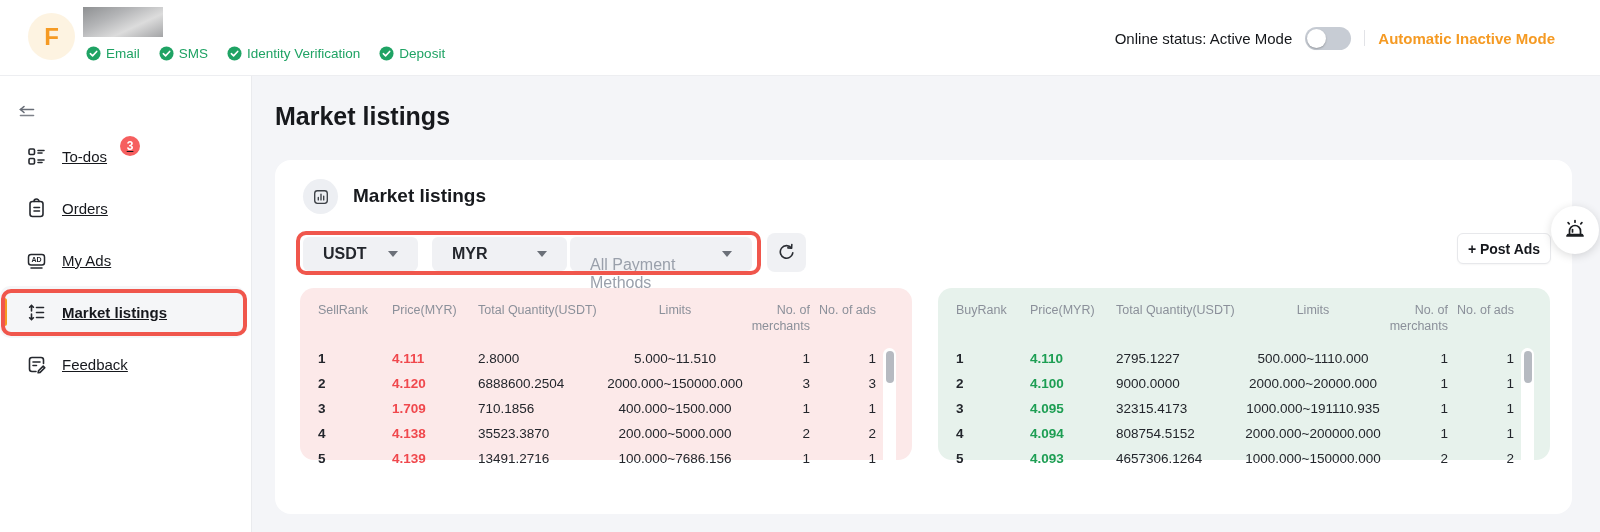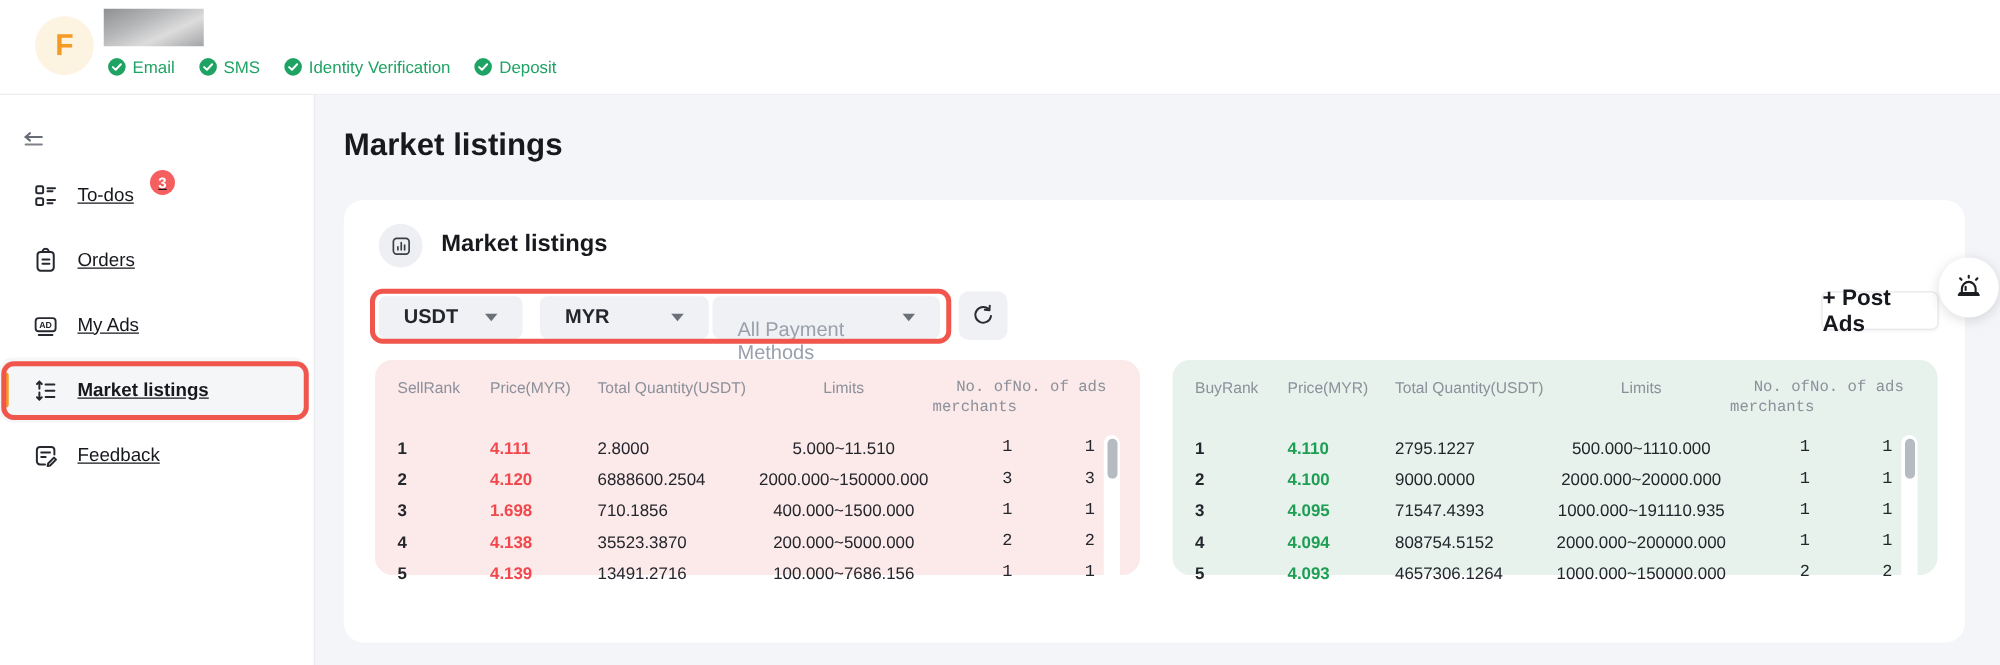--- a/index.html
+++ b/index.html
@@ -37,41 +37,41 @@
   .card-title { position:absolute; left:78px; top:25px; font-size:19px; font-weight:700; color:#17191d; }
 
   .dropdown { position:absolute; top:77px; height:34px; background:#f0f1f4; border-radius:6px; display:flex; align-items:center; justify-content:space-between; padding:0 20px; font-size:16px; cursor:pointer; }
   .dropdown .val { font-weight:600; color:#23262c; }
   .dropdown .placeholder { font-weight:400; color:#9aa0ab;margin-top:40px; }
   .chev { width:0; height:0; border-left:5px solid transparent; border-right:5px solid transparent; border-top:6px solid #6b7078; margin-left:14px; }
   .dd-asset { left:28px; width:115px; }
   .dd-fiat  { left:157px; width:135px; }
   .dd-pay   { left:295px; width:182px; }
   .refresh-btn { position:absolute; left:492px; top:73px; width:39px; height:39px; border-radius:8px; background:#f0f1f4; display:flex; align-items:center; justify-content:center; color:#2a2d33; cursor:pointer; }
-  .post-ads-btn { position:absolute; left:1182px; top:73px; width:94px; height:31px; background:#fff; border:1px solid #e7e8eb; border-radius:6px; box-shadow:0 1px 2px rgba(0,0,0,.04); font-size:18px; font-weight:600; color:#16181d; display:flex; align-items:center; justify-content:center; cursor:pointer; }
+  .post-ads-btn { position:absolute; left:1182px; top:73px; width:94px; height:31px; background:#fff; border:1px solid #e7e8eb; border-radius:6px; box-shadow:0 1px 2px rgba(0,0,0,.04); font-size:14px; font-weight:600; color:#16181d; display:flex; align-items:center; justify-content:center; cursor:pointer; }
 
   
   .annotation { position:absolute; border:4px solid var(--annotation-red,#f0564c); border-radius:10px; pointer-events:none; z-index:9; }
   .anno-sidebar { left:1px; top:289px; width:246px; height:47px; }
   .anno-filters { left:296px; top:231px; width:465px; height:44px; }
 
   
   .mtable { position:absolute; top:128px; width:612px; height:172px; border-radius:14px; padding:14px 34px 0 18px; }
   .sell-table { left:25px;  background:var(--sell-bg,#fce9e9); }
   .buy-table  { left:663px; background:var(--buy-bg,#e7f2ec); }
   .trow { display:grid; grid-template-columns:74px 86px 126px 142px 64px 66px; align-items:center; }
   .thead-row { min-height:44px; align-items:start; }
   .th { font-size:12.5px; color:#8b909a; line-height:1.3; font-weight:400; }
   .data-row { height:25px; font-size:13.5px; color:#23262c; }
   .c-rank { font-weight:600; }
   .c-price { font-weight:700; }
   .sell-table .c-price { color:var(--sell-red,#f0484d); }
   .buy-table  .c-price { color:var(--buy-green,#1d9e53); }
   .c-limits, .th-limits { text-align:center; }
-  .c-mer, .th-mer, .c-ads, .th-ads { text-align:right;font-family:Liberation Mono, monospace; }
+  .c-mer, .th-mer, .c-ads, .th-ads { text-align:right; }
   .th-ads { white-space:nowrap; }
   .sb { position:absolute; right:16px; top:60px; width:13px; height:118px; background:#fff; border-radius:7px; cursor:pointer; }
   .sb-thumb { position:absolute; top:3px; left:2.5px; width:8px; height:32px; border-radius:4px; background:#b6bac1; }
 
   .alert-fab { position:absolute; left:1551px; top:206px; width:48px; height:48px; border-radius:50%; background:#fff; box-shadow:0 2px 10px rgba(0,0,0,.14); display:flex; align-items:center; justify-content:center; color:#1c1e22; z-index:10; cursor:pointer; }
 
   svg { display:block; }
 </style>
 </head>
 <body>
@@ -116,20 +116,28 @@
         <span>
             <svg width="15" height="15" viewBox="0 0 16 16">
               <circle cx="8" cy="8" r="7.5" fill="#1fa364"></circle>
               <path d="M4.6 8.2 L7 10.5 L11.4 5.8" fill="none" stroke="#fff" stroke-width="1.7" stroke-linecap="round" stroke-linejoin="round"></path>
             </svg>
           </span>
         <span>Deposit</span>
       </div>
     </div>
 
+    <div class="status-cluster">
+      <span class="status-label">Online status: Active Mode</span>
+      <div class="toggle">
+          <div class="knob"></div>
+        </div>
+      <div class="vdiv"></div>
+      <span class="auto-link">Automatic Inactive Mode</span>
+    </div>
   </div>
 
   <div class="sidebar">
     <div class="collapse-btn">
       <svg width="22" height="22" viewBox="0 0 22 22" fill="none" stroke="currentColor" stroke-width="1.6" stroke-linecap="round">
           <path d="M5 6 v10" opacity="0"></path>
           <path d="M4.5 8.5 h13"></path>
           <path d="M8 5.5 L4.5 8.5 L8 11.5"></path>
           <path d="M4.5 14.5 h13" opacity=".85"></path>
         </svg>
@@ -253,21 +261,21 @@
       <div class="c-rank">2</div>
       <div class="c-price">4.120</div>
       <div class="c-qty">6888600.2504</div>
       <div class="c-limits">2000.000~150000.000</div>
       <div class="c-mer">3</div>
       <div class="c-ads">3</div>
     </div>
 
     <div class="trow data-row">
       <div class="c-rank">3</div>
-      <div class="c-price">1.698</div>
+      <div class="c-price">1.709</div>
       <div class="c-qty">710.1856</div>
       <div class="c-limits">400.000~1500.000</div>
       <div class="c-mer">1</div>
       <div class="c-ads">1</div>
     </div>
 
     <div class="trow data-row">
       <div class="c-rank">4</div>
       <div class="c-price">4.138</div>
       <div class="c-qty">35523.3870</div>
@@ -314,21 +322,21 @@
       <div class="c-price">4.100</div>
       <div class="c-qty">9000.0000</div>
       <div class="c-limits">2000.000~20000.000</div>
       <div class="c-mer">1</div>
       <div class="c-ads">1</div>
     </div>
 
     <div class="trow data-row">
       <div class="c-rank">3</div>
       <div class="c-price">4.095</div>
-      <div class="c-qty">71547.4393</div>
+      <div class="c-qty">32315.4173</div>
       <div class="c-limits">1000.000~191110.935</div>
       <div class="c-mer">1</div>
       <div class="c-ads">1</div>
     </div>
 
     <div class="trow data-row">
       <div class="c-rank">4</div>
       <div class="c-price">4.094</div>
       <div class="c-qty">808754.5152</div>
       <div class="c-limits">2000.000~200000.000</div>

